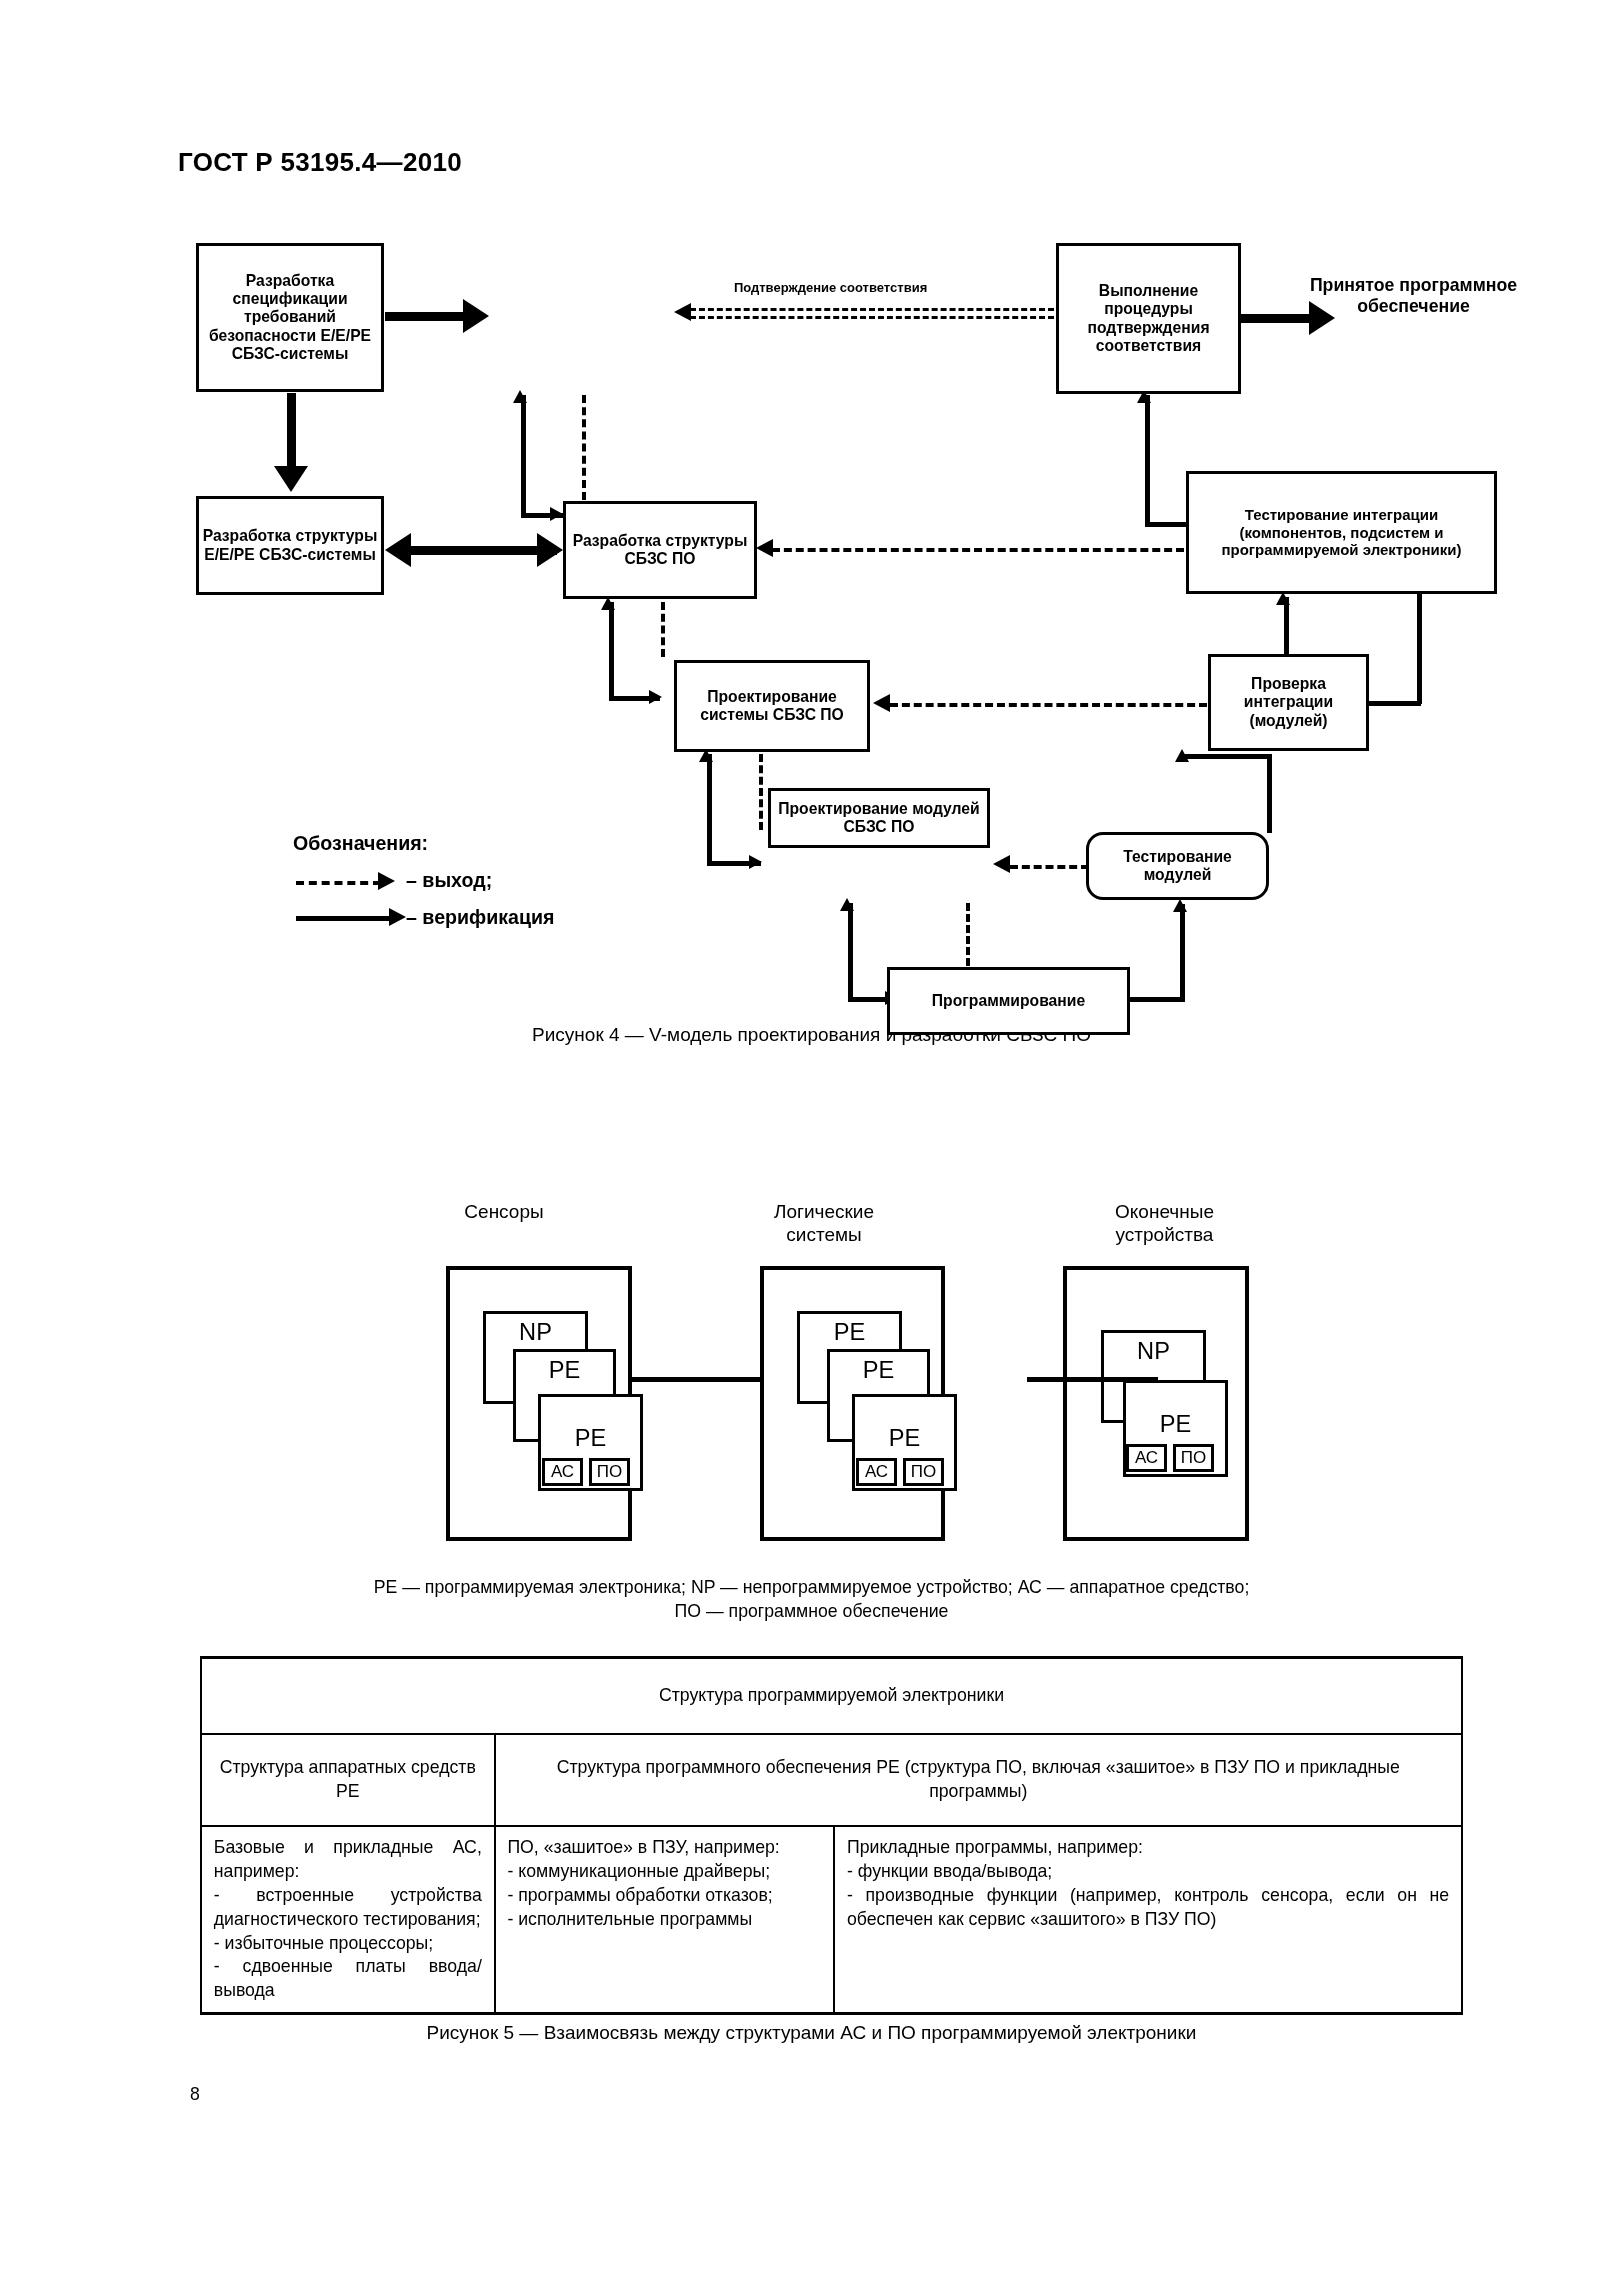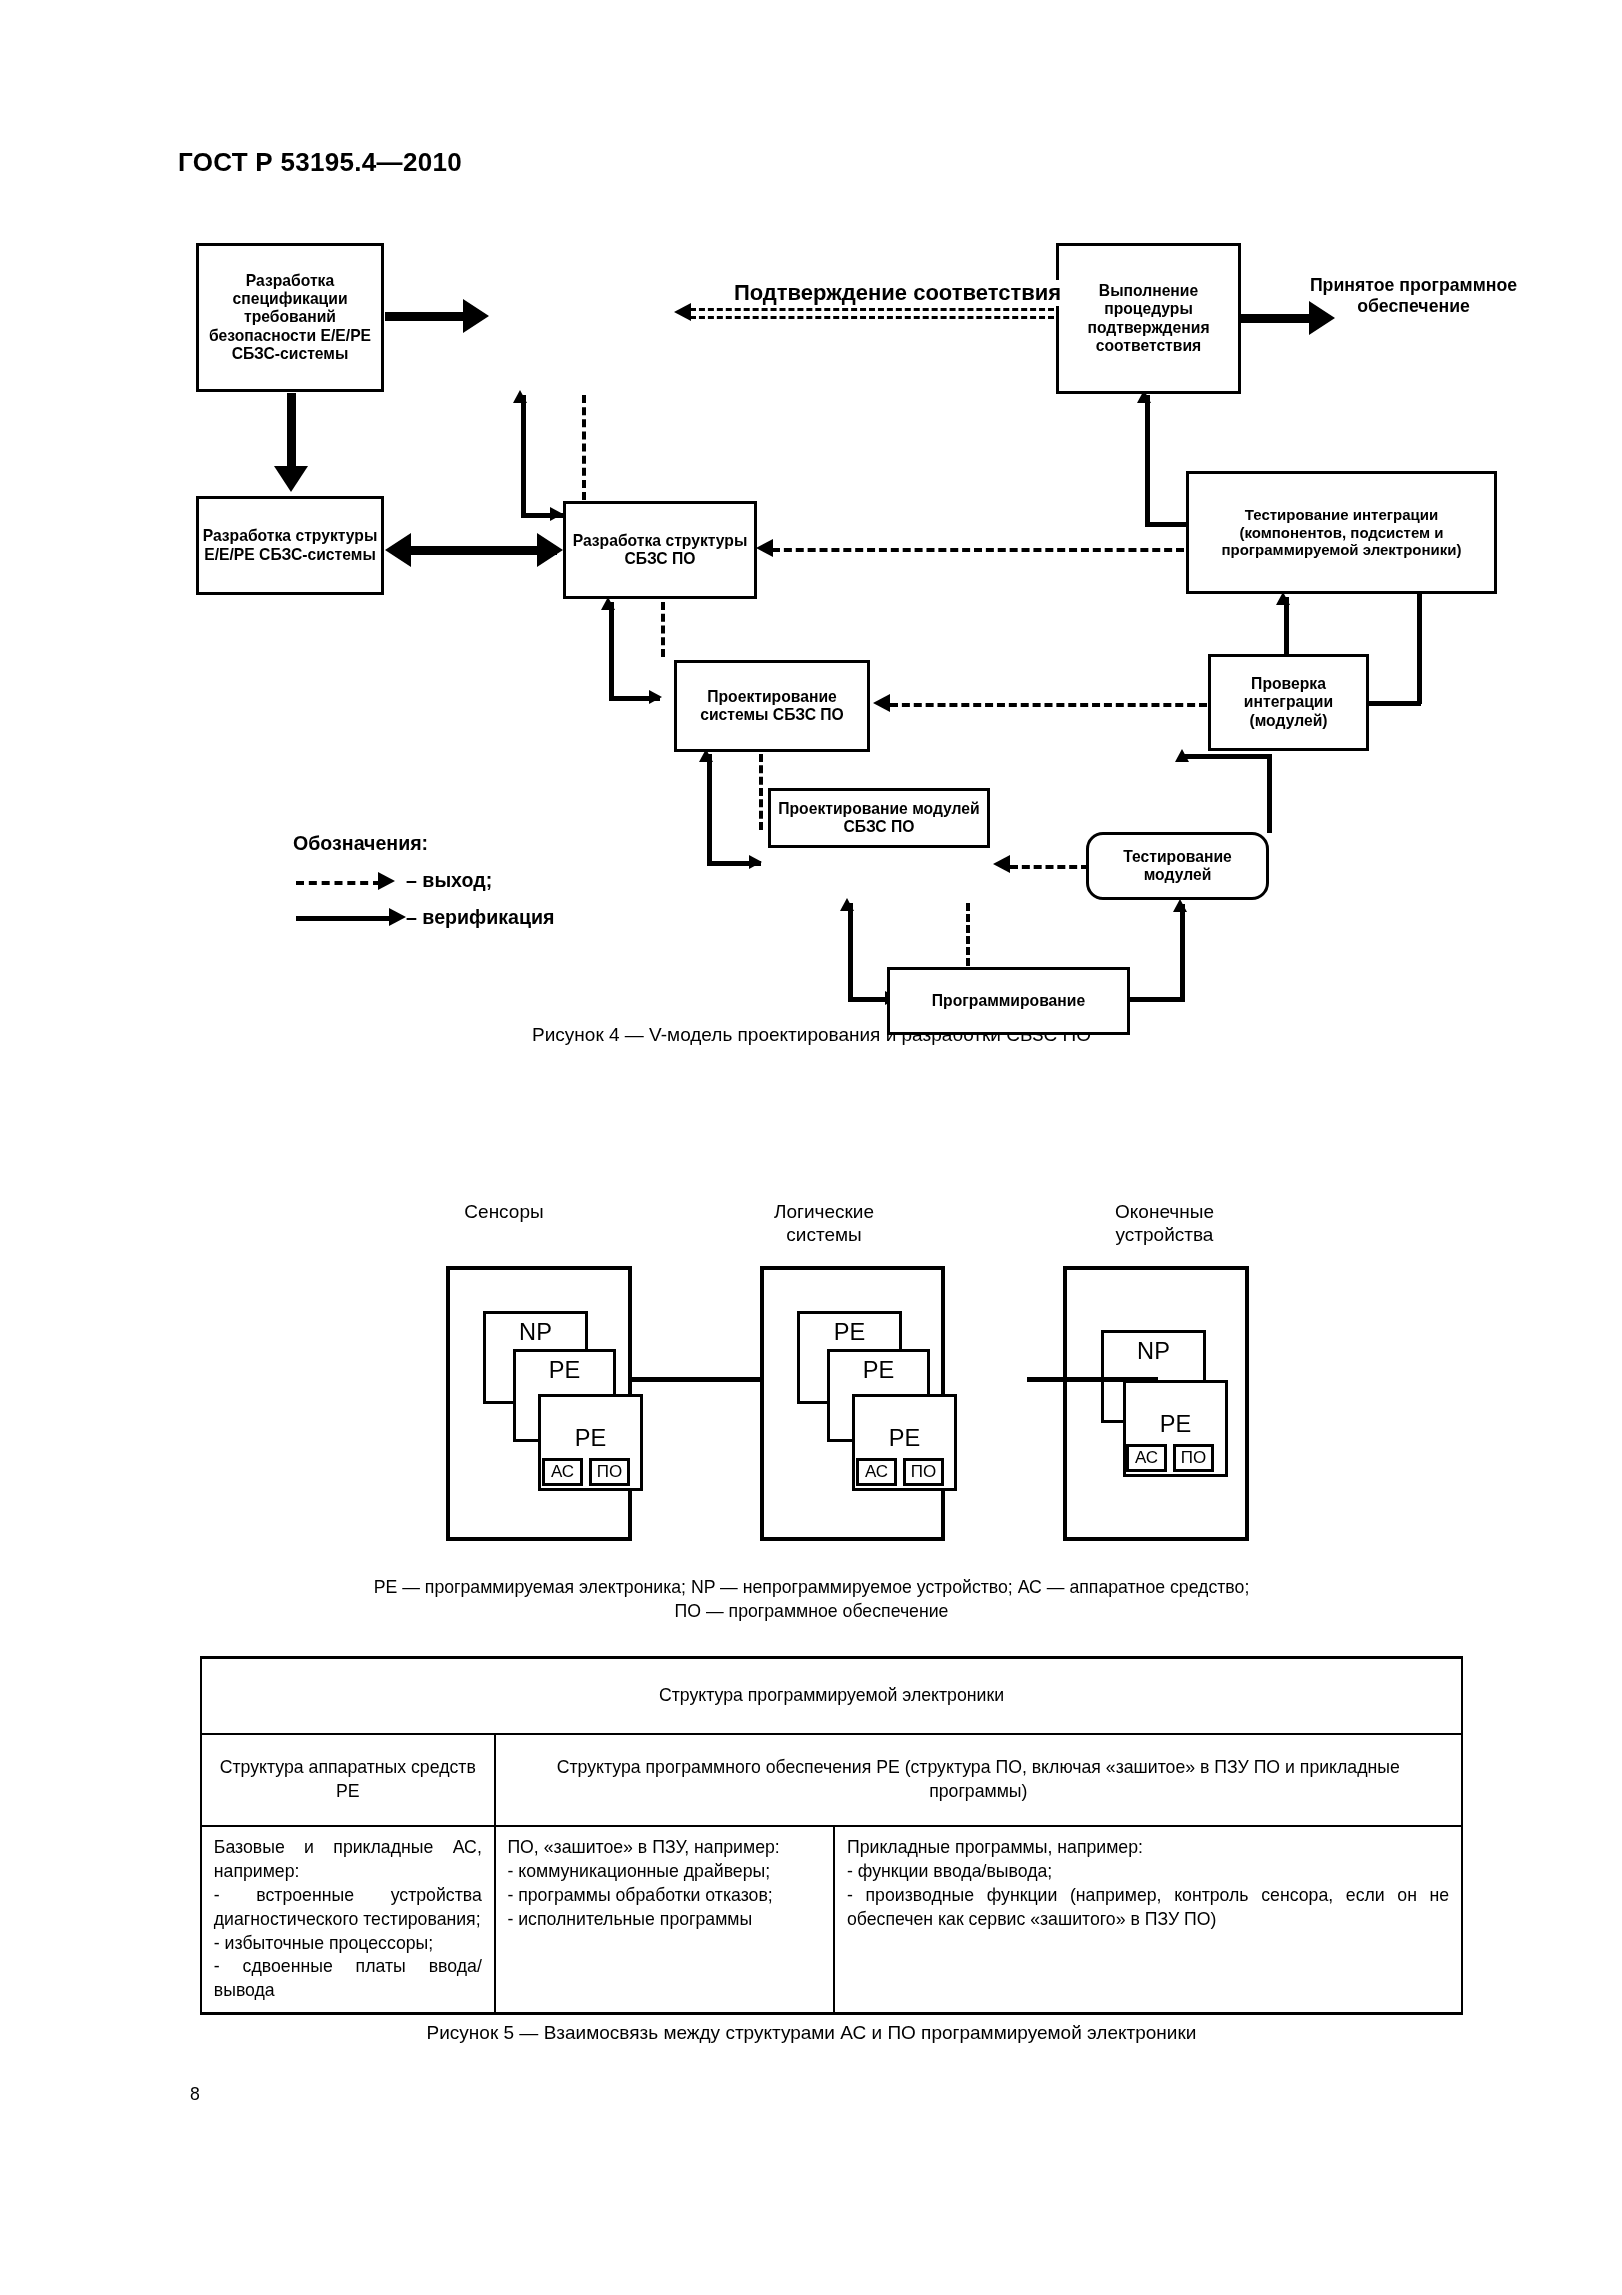--- a/index.html
+++ b/index.html
@@ -65,21 +65,21 @@
     position:absolute; z-index:3; height:10.5px;
   }
   .dbl-dash:before, .dbl-dash:after {
     content:""; position:absolute; left:0; right:0; height:0;
     border-top:3.9px dashed #000;
   }
   .dbl-dash:before { top:0; }
   .dbl-dash:after { bottom:0; }
 
   .edge-label {
-    position:absolute; font-size:22px; font-weight:bold; z-index:6; background:#fff;
+    position:absolute; font-size:13px; font-weight:bold; z-index:6; background:#fff;
     padding:0 3.9px;
   }
 
   
   .legend-title { position:absolute; font-size:19.6px; font-weight:bold; z-index:6; }
   .legend-text  { position:absolute; font-size:19.6px; font-weight:bold; z-index:6; }
 
   
   .caption {
     position:absolute; width:1623px; text-align:center;

